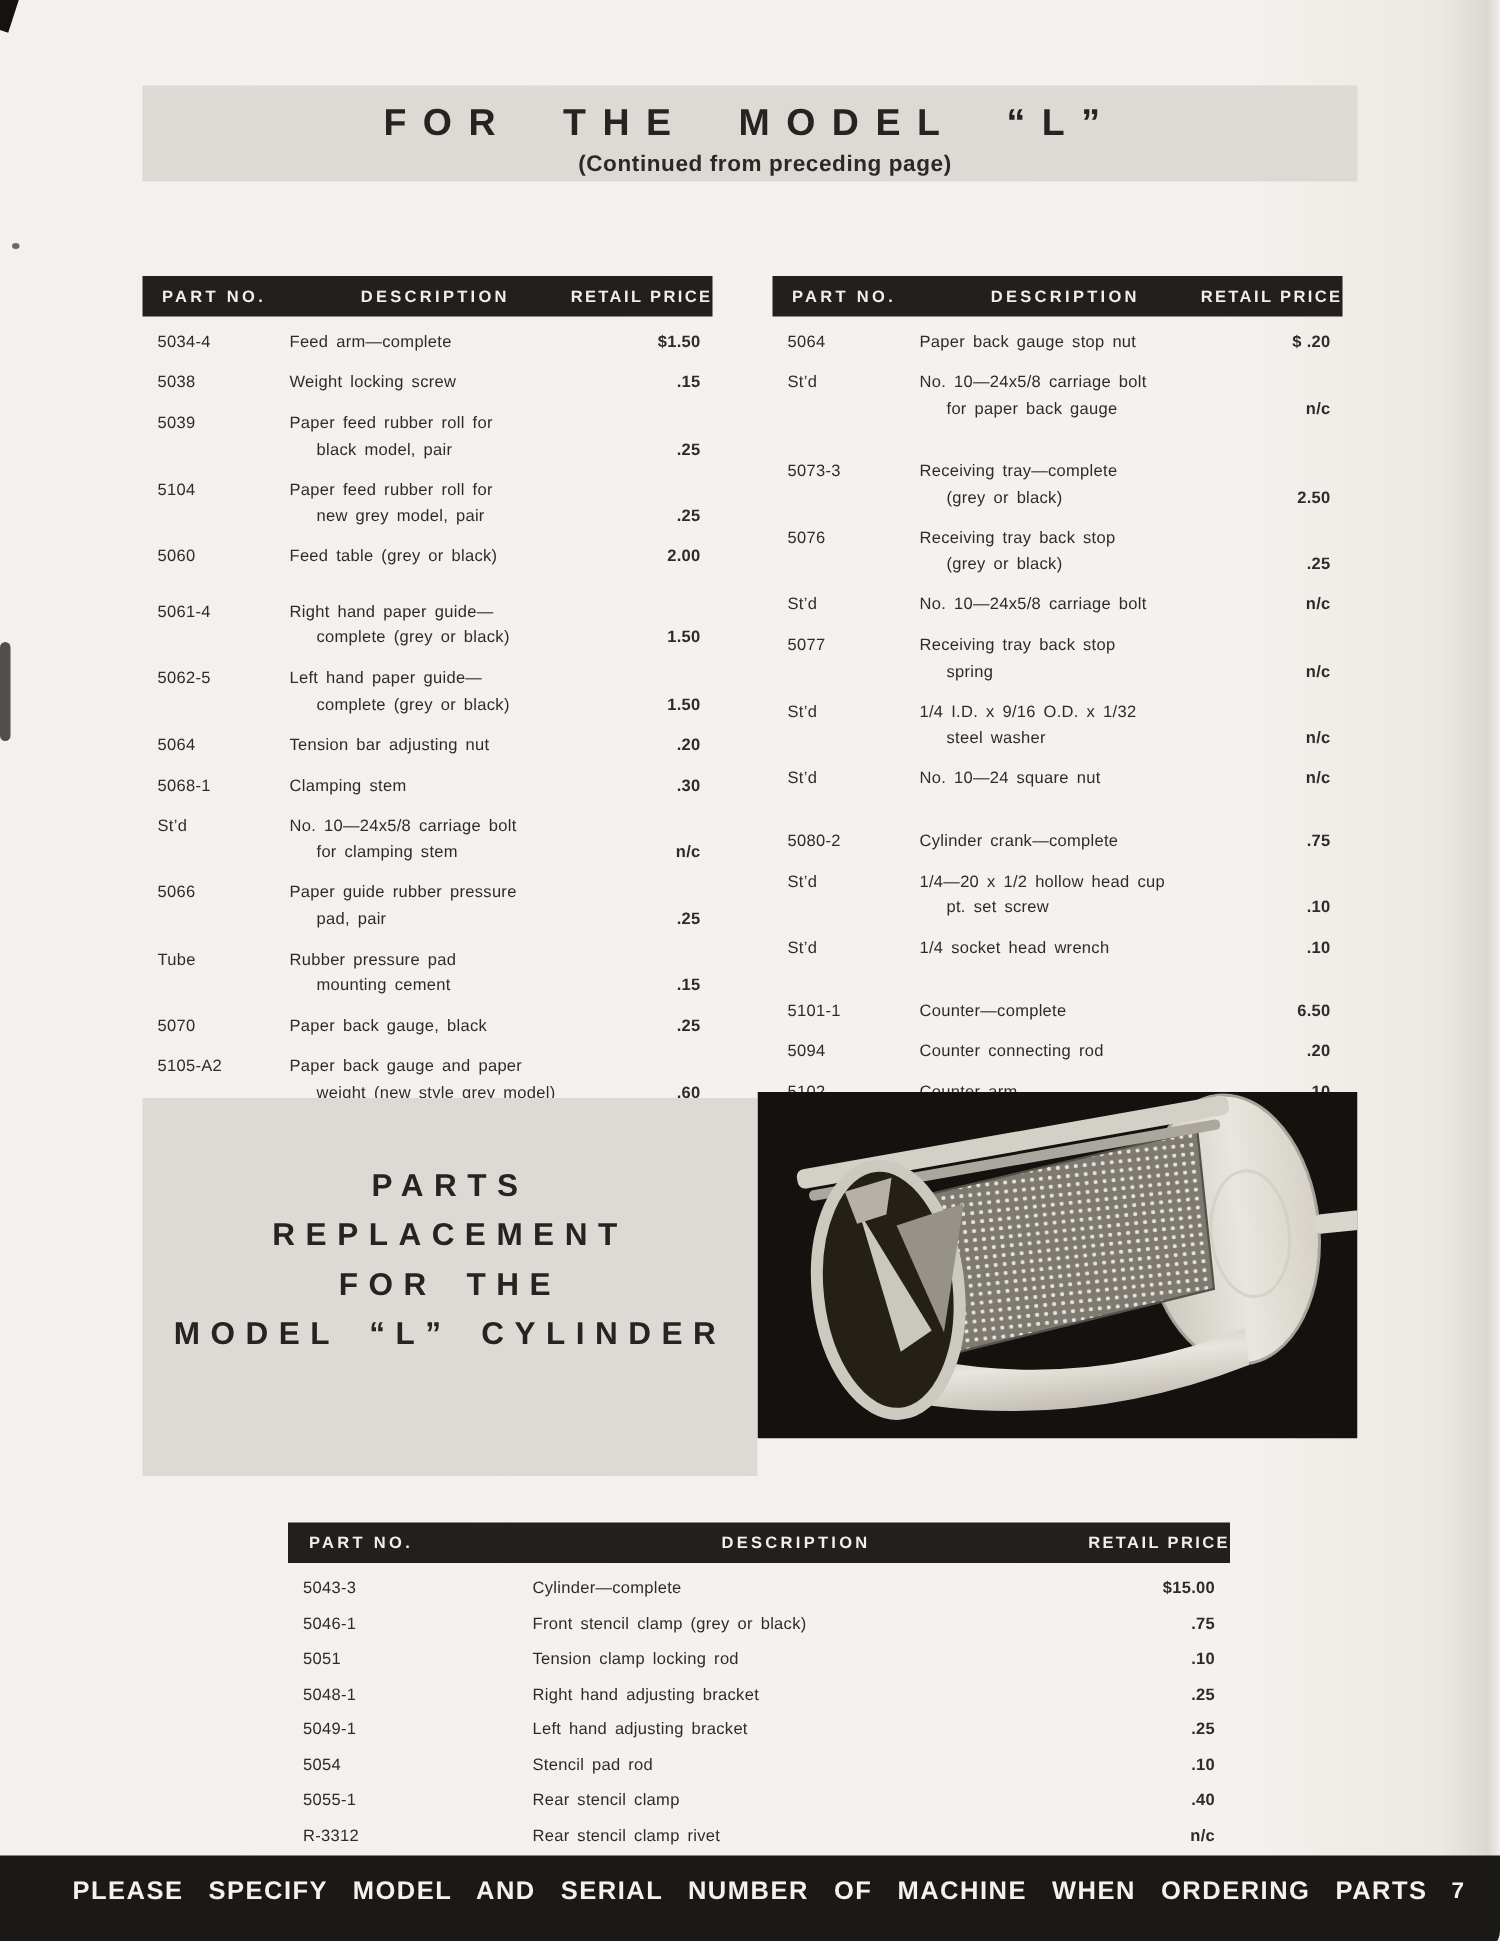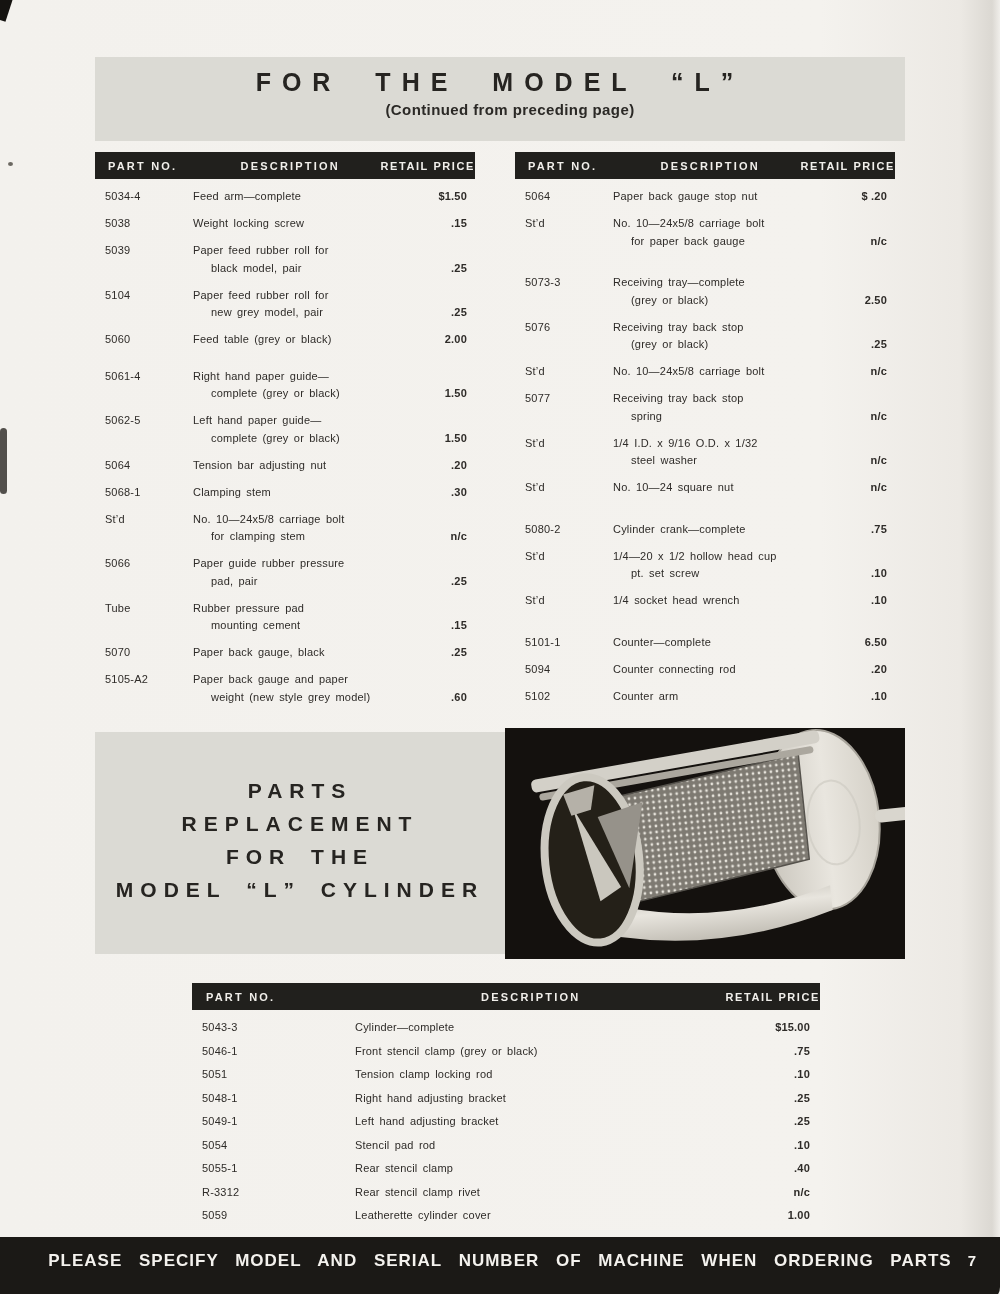--- a/index.html
+++ b/index.html
@@ -15,28 +15,28 @@
     color:#2e2b28;
   }
   
   .artifact-corner{position:absolute;left:0;top:0;width:14px;height:34px;
     background:#151310;transform:rotate(18deg) translate(-7px,-12px);}
   .artifact-smudge{position:absolute;left:0;top:428px;width:7px;height:66px;
     background:#403d39;border-radius:4px;opacity:.9;}
   .artifact-dot{position:absolute;left:8px;top:162px;width:5px;height:4px;background:#6b6862;border-radius:50%;}
 
   
-  .banner{position:absolute;left:95px;top:57px;width:810px;height:84px;
+  .banner{position:absolute;left:95px;top:57px;width:810px;height:64px;
     background:#dbdad4;text-align:center;}
   .banner-title{margin-top:11px;font-size:25px;font-weight:700;
     letter-spacing:11px;word-spacing:16px;color:#262421;}
   .banner-sub{margin-top:4px;font-size:15px;font-weight:700;letter-spacing:.4px;color:#2b2926;padding-left:20px;}
 
   
-  .ptable{position:absolute;}
+  .ptable{position:absolute;margin-top:32px;}
   .ptable .thead{background:#21201d;color:#f1efeb;height:27px;display:flex;
     align-items:center;font-size:11px;font-weight:700;letter-spacing:2.2px;}
   .ptable .thead .h-part{padding-left:13px;width:92px;}
   .ptable .thead .h-desc{flex:1;text-align:center;}
   .ptable .thead .h-price{padding-right:0;text-align:right;letter-spacing:1.6px;}
   .ptable .tbody{padding-top:9px;}
   .row-group{margin-bottom:19px;}
   .row-group:last-child{margin-bottom:0;}
   .prow{display:flex;align-items:flex-start;font-size:11px;line-height:17.5px;
     margin-bottom:9.5px;letter-spacing:.2px;}
@@ -44,21 +44,21 @@
   .prow .desc{flex:1;word-spacing:2px;}
   .prow .desc .l2{padding-left:18px;}
   .prow .price{flex:none;width:78px;padding-right:8px;text-align:right;
     font-weight:700;align-self:flex-end;}
 
   .left-table{left:95px;top:152px;width:380px;}
   .right-table{left:515px;top:152px;width:380px;}
   .right-table .row-group{margin-bottom:24px;}
 
   
-  .cyl-heading{position:absolute;left:95px;top:732px;width:410px;height:222px;
+  .cyl-heading{position:absolute;left:95px;top:732px;width:410px;height:252px;
     background:#dbdad4;text-align:center;}
   .cyl-heading .hl{font-size:21px;font-weight:700;letter-spacing:7px;
     word-spacing:7px;line-height:33px;color:#262421;}
   .cyl-heading .hl:first-child{margin-top:42px;}
   .cyl-photo{position:absolute;left:505px;top:728px;width:400px;height:231px;}
   .cyl-photo svg{display:block;}
 
   
   .cyl-table{left:192px;top:983px;width:628px;}
   .cyl-table .thead .h-part{width:130px;padding-left:14px;}

